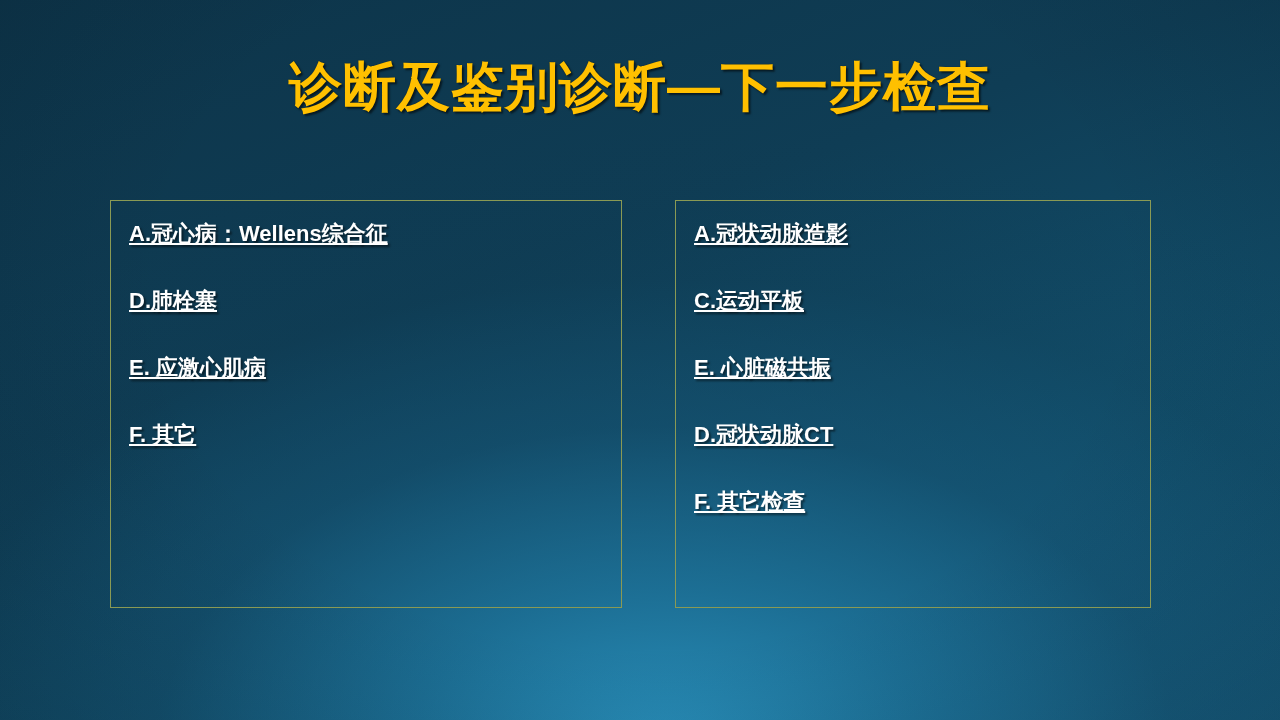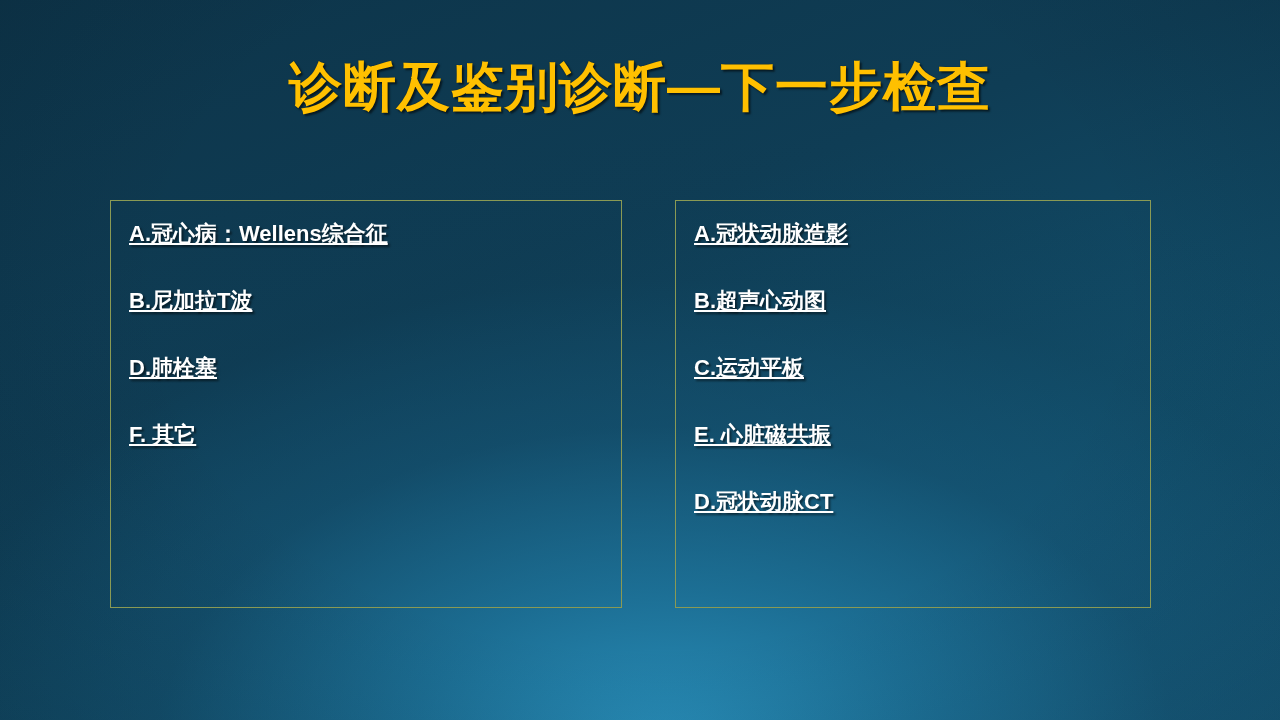--- a/index.html
+++ b/index.html
@@ -101,27 +101,27 @@
   <div class="bg-base"></div>
   <div class="bg-glow"></div>
   <div class="bg-vignette"></div>
 
   <div class="title">诊断及鉴别诊断—下一步检查</div>
 
   <div class="boxes">
 
     <div class="answer-box left">
       <div class="option">A.冠心病：Wellens综合征</div>
-      <div class="option">B.尼加拉T波</div>
       <div class="option">D.肺栓塞</div>
+      <div class="option">E. 应激心肌病</div>
       <div class="option">F. 其它</div>
     </div>
 
     <div class="answer-box right">
       <div class="option">A.冠状动脉造影</div>
-      <div class="option">B.超声心动图</div>
       <div class="option">C.运动平板</div>
       <div class="option">E. 心脏磁共振</div>
       <div class="option">D.冠状动脉CT</div>
+      <div class="option">F. 其它检查</div>
     </div>
 
   </div>
 </div>
 
 </body></html>

